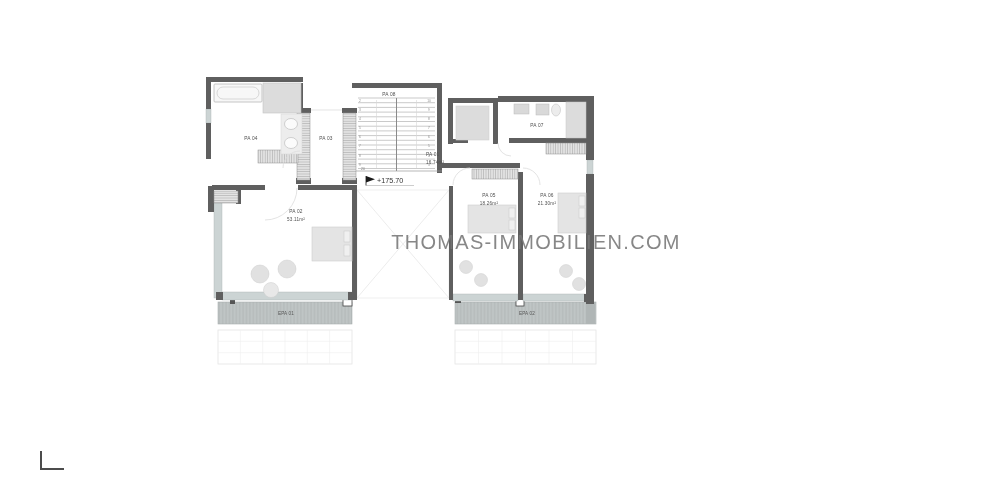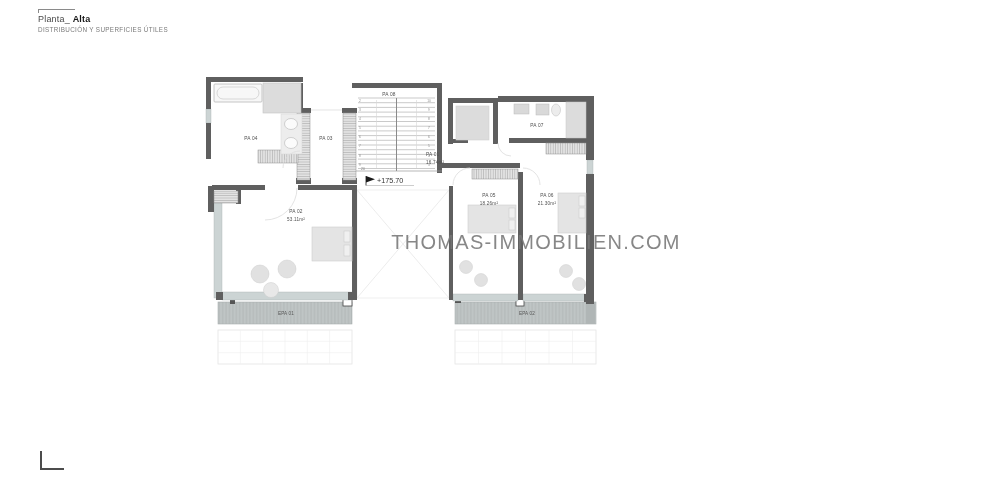--- a/index.html
+++ b/index.html
@@ -24,28 +24,20 @@
   
   .corner-mark{position:absolute;left:40px;top:451px;width:22px;height:17px;
                border-left:2px solid #4c4c4c;border-bottom:2px solid #4c4c4c;z-index:2;}
   .roomlabel{fill:#4f4f4f;}
 </style>
 </head>
 <body>
 
 <div class="page">
 
-  <div class="titleblock">
-    <div class="title-rule"></div>
-    <div class="title">
-      <span>Planta_</span>
-      <b>Alta</b>
-    </div>
-    <div class="subtitle">DISTRIBUCIÓN Y SUPERFICIES ÚTILES</div>
-  </div>
 
   <svg class="plan" width="1000" height="487" viewBox="0 0 1000 487">
     <defs>
       <pattern id="hWard" width="6" height="2.4" patternUnits="userSpaceOnUse">
         <rect width="6" height="2.4" fill="#e3e3e3"></rect>
         <line x1="0" y1="1.2" x2="6" y2="1.2" stroke="#9b9b9b" stroke-width="0.5"></line>
       </pattern>
       <pattern id="vWard" width="2.4" height="6" patternUnits="userSpaceOnUse">
         <rect width="2.4" height="6" fill="#e3e3e3"></rect>
         <line x1="1.2" y1="0" x2="1.2" y2="6" stroke="#9b9b9b" stroke-width="0.5"></line>

